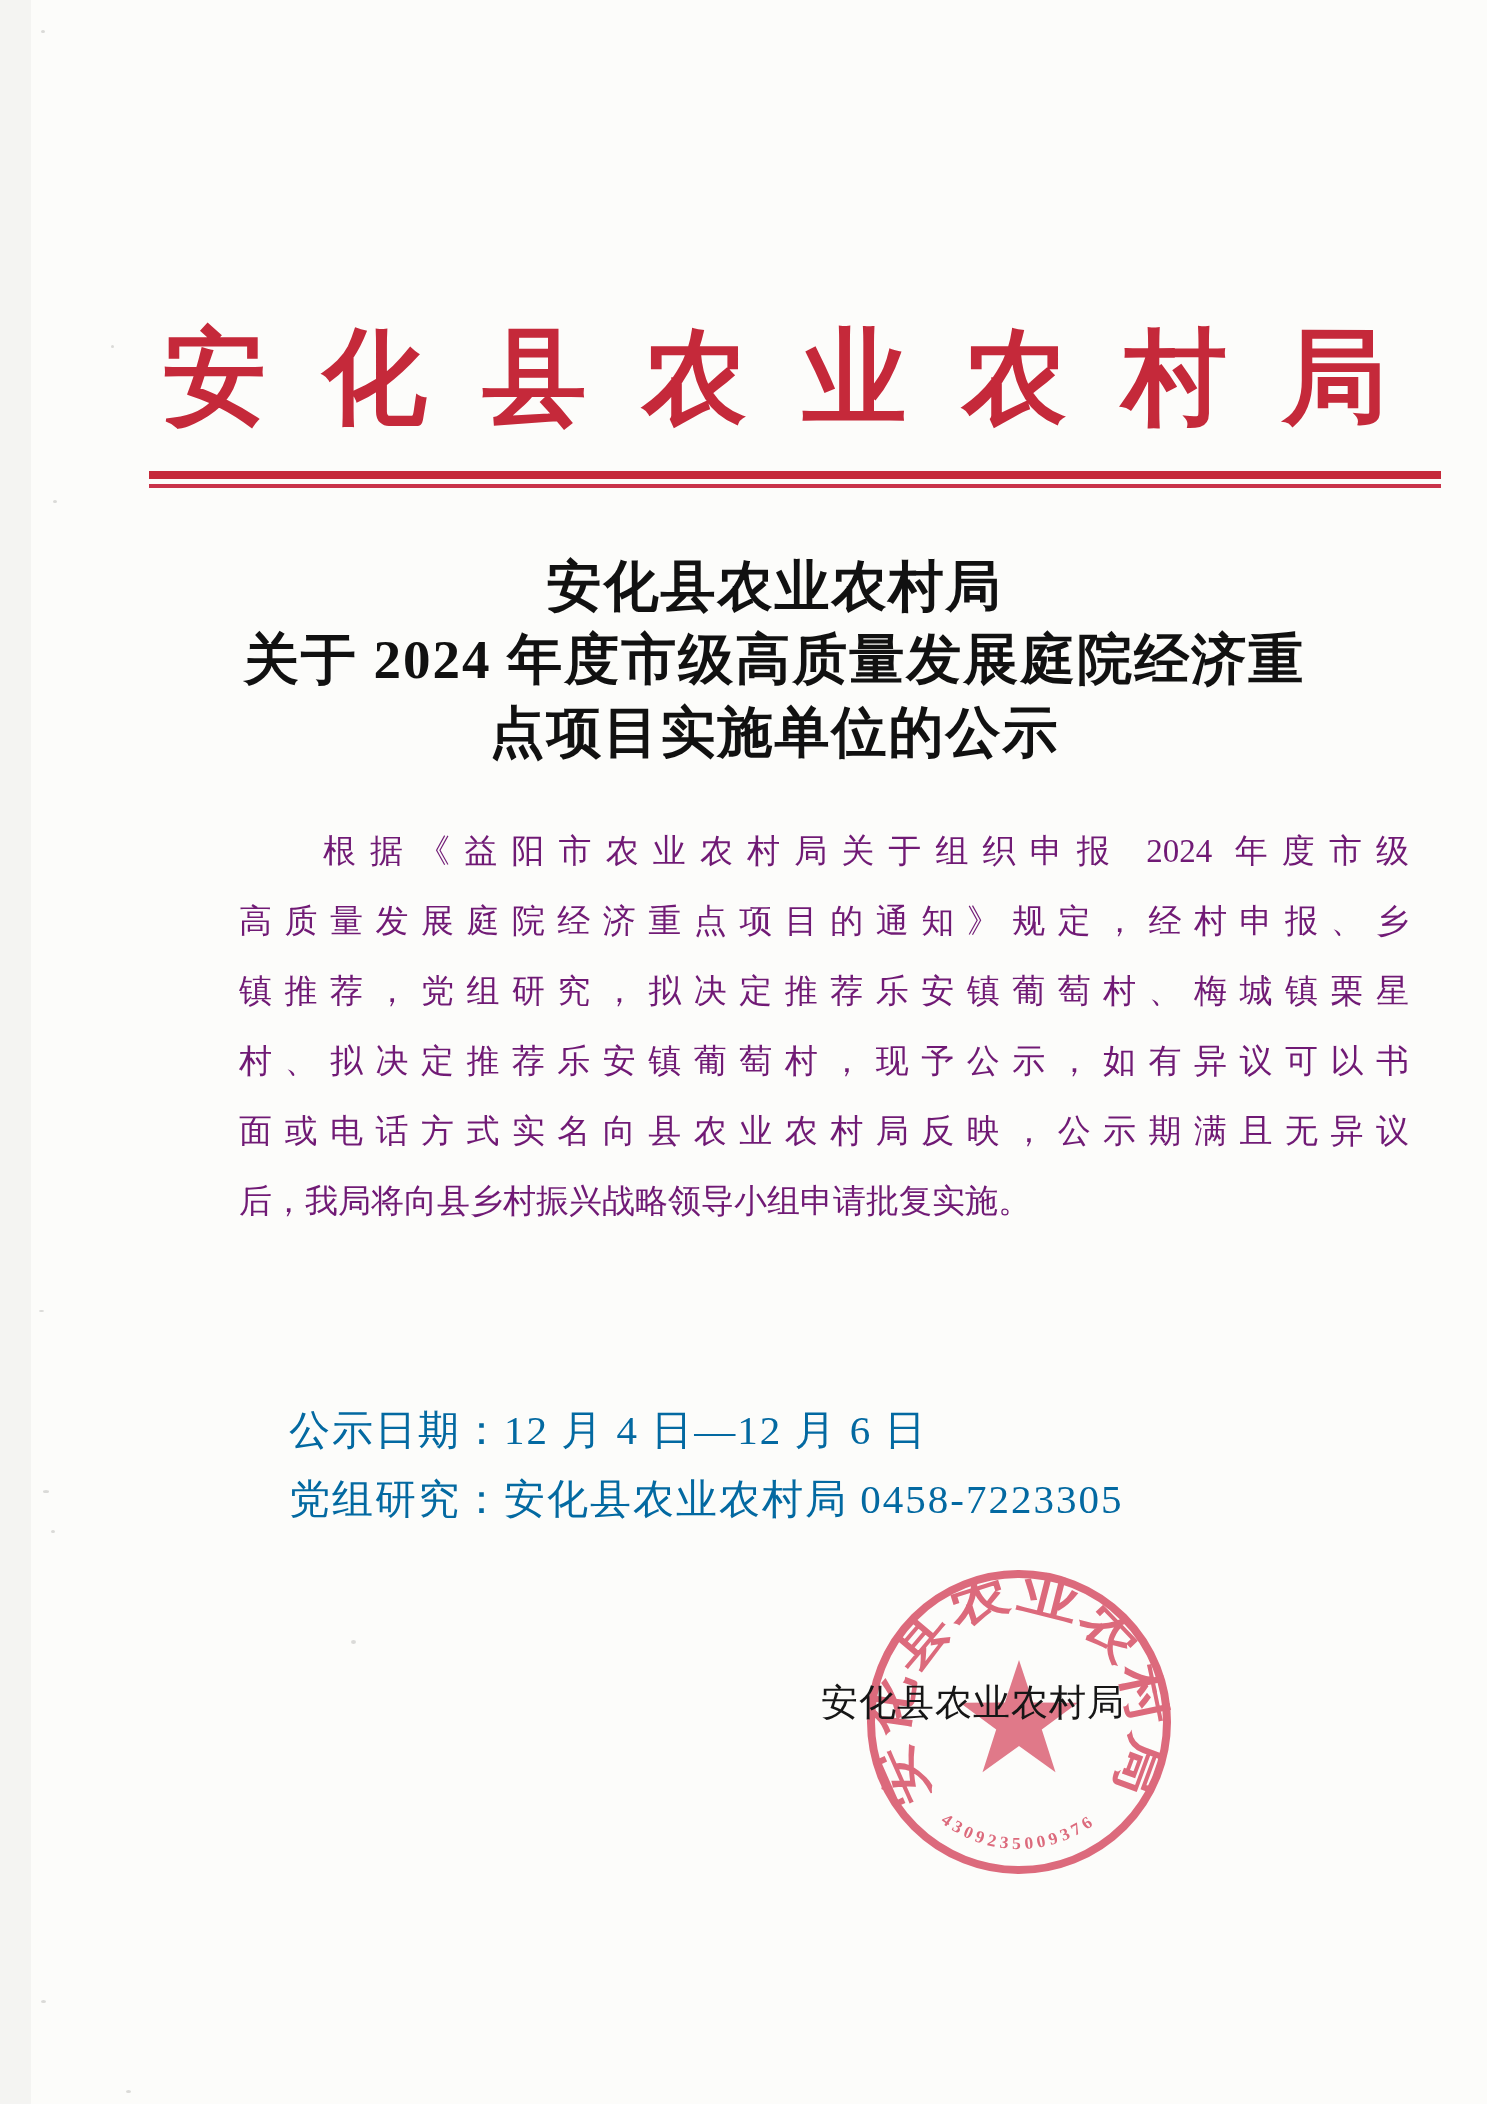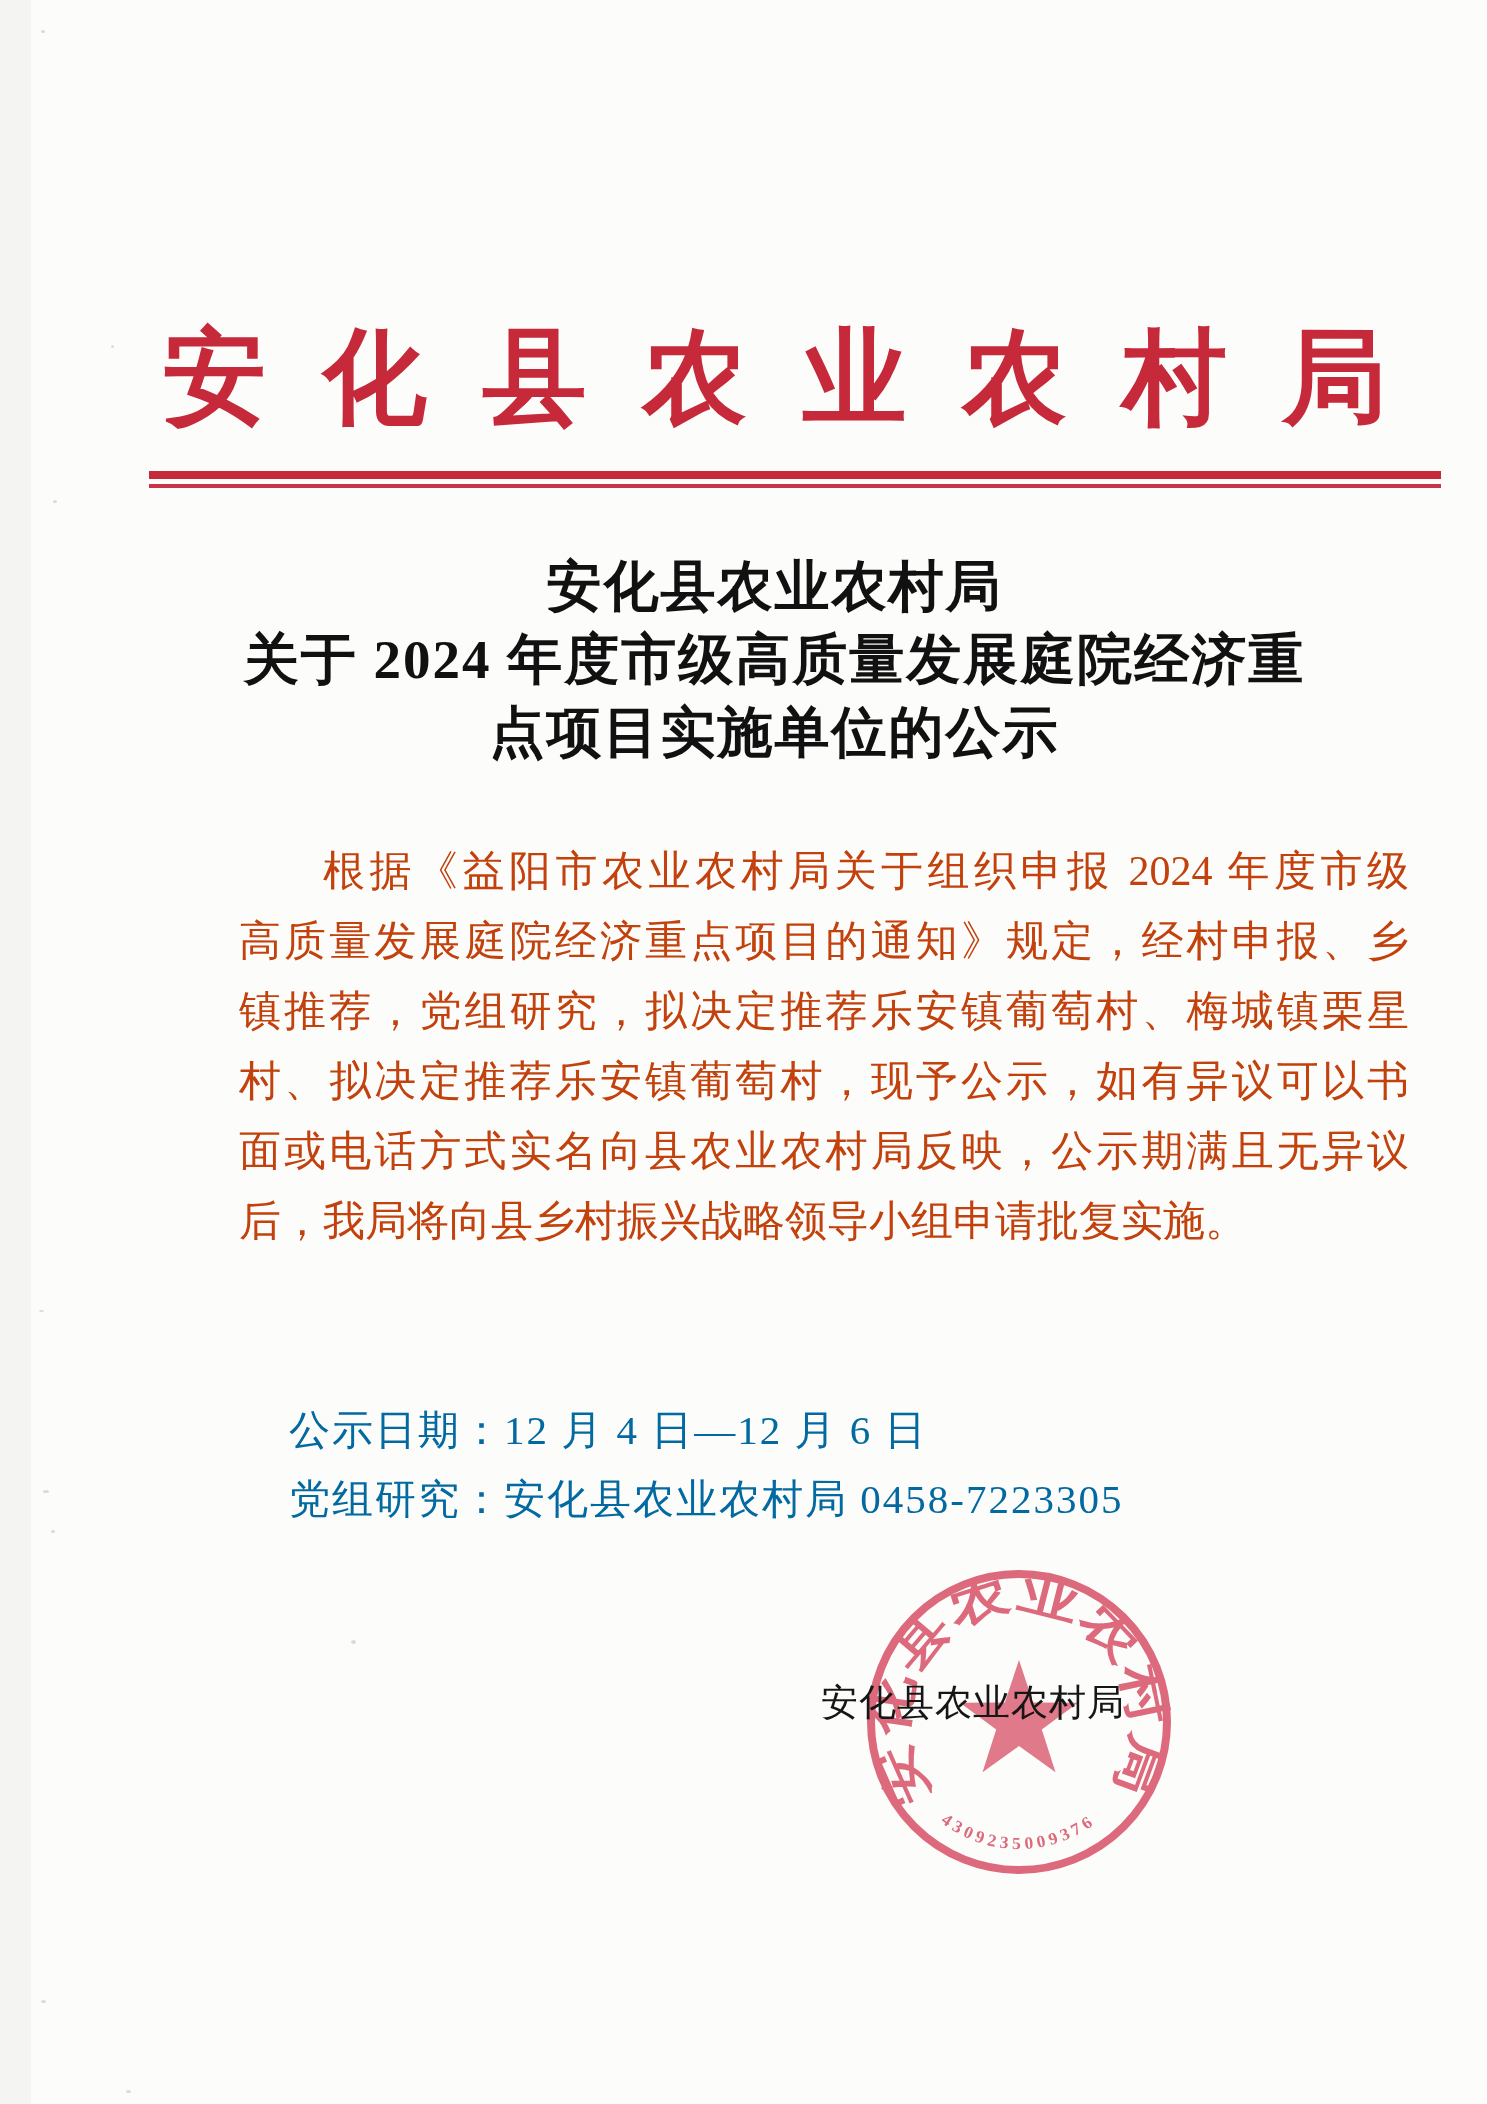--- a/index.html
+++ b/index.html
@@ -32,23 +32,23 @@
   .doc-title{
     position:absolute;top:550px;left:80px;width:1327px;
     text-align:center;color:#111;
     font-size:55px;font-weight:700;
     line-height:73px;
     letter-spacing:2px;
     white-space:nowrap;
   }
   
   .body-block{
-    position:absolute;top:836px;left:208px;width:1170px;
-    color:#c2410c;
-    font-size:42px;line-height:70px;
+    position:absolute;top:816px;left:208px;width:1170px;
+    color:#701a75;
+    font-size:33px;line-height:70px;
   }
   .body-line{
     text-align:justify;text-align-last:justify;
     height:70px;white-space:nowrap;
   }
   .body-line.first{text-indent:84px;}
   .body-line.last{text-align-last:left;}
   
   .contact-block{
     position:absolute;top:1396px;left:258px;

